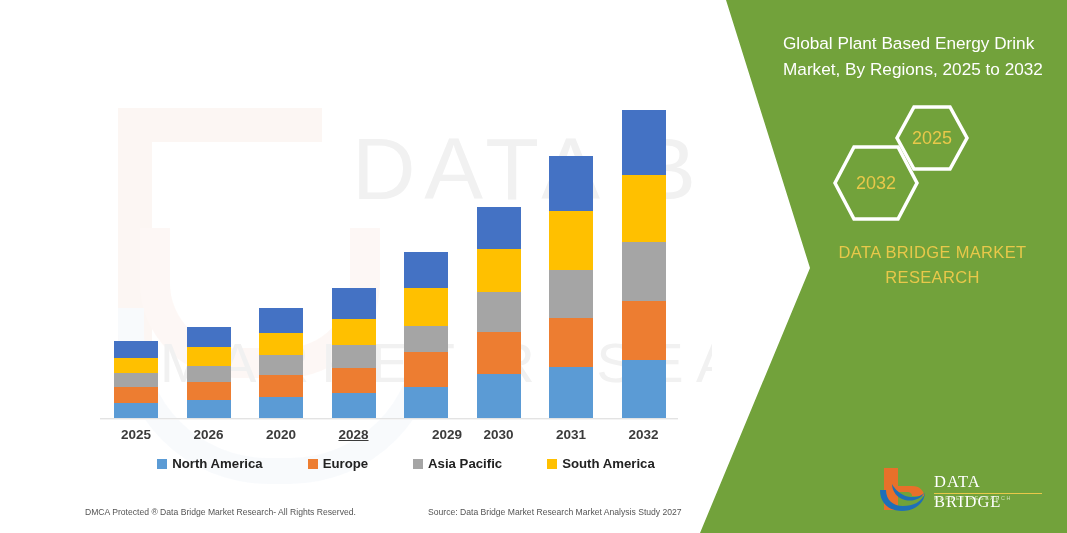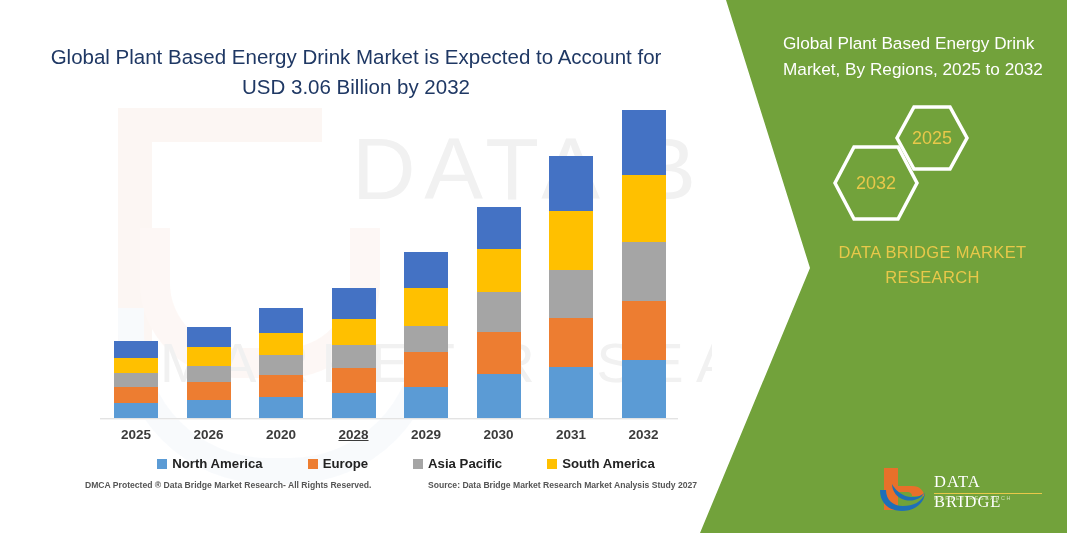--- a/index.html
+++ b/index.html
@@ -47,21 +47,21 @@
   .xlabels{position:absolute;left:100px;top:427px;width:580px;height:20px;}
   .xlab{position:absolute;width:72px;text-align:center;color:#3b3b3b;
         font-size:13.5px;font-weight:bold;}
 
   .legend{position:absolute;left:100px;top:456px;width:580px;
           display:flex;justify-content:center;align-items:center;gap:13px;}
   .leg-item{display:flex;align-items:center;gap:5px;margin-left:32px;}
   .leg-sw{width:10px;height:10px;display:inline-block;}
   .leg-tx{font-size:13.2px;color:#222;font-weight:bold;white-space:nowrap;}
 
-  .footer{position:absolute;left:0;top:480px;width:690px;height:18px;font-weight:bold;}
+  .footer{position:absolute;left:0;top:507px;width:690px;height:18px;}
   .foot-l{position:absolute;left:85px;top:0;font-size:8.6px;color:#555;white-space:nowrap;}
   .foot-r{position:absolute;left:428px;top:0;font-size:8.6px;color:#555;white-space:nowrap;}
 
   
   .green-pane{position:absolute;left:640px;top:0;width:427px;height:533px;
       background:#72a23b;
       clip-path:polygon(86px 0, 427px 0, 427px 533px, 60px 533px, 170px 268px);
   }
   .gp-title{position:absolute;left:783px;top:30px;width:270px;color:#ffffff;
       font-size:17.2px;line-height:26px;font-weight:400;}
@@ -91,21 +91,20 @@
 
     <div class="ghost-logo">
       <div class="ghost-b"></div>
       <div class="ghost-b2"></div>
       <div class="ghost-swoosh"></div>
     </div>
 
     <div class="wm wm1">DATA BRIDGE</div>
     <div class="wm wm2">MARKET RESEARCH</div>
 
-    <div class="chart-title">Global Plant Based Energy Drink Market is Expected to Account for USD 3.06 Billion by 2032</div>
 
     <div class="plot" id="plot">
         <div class="bar-group" style="left: 0px;">
           <div class="bar">
             <div class="seg" style="background: rgb(68, 114, 196); height: 16.5115px;"></div>
             <div class="seg" style="background: rgb(255, 192, 0); height: 15.3321px;"></div>
             <div class="seg" style="background: rgb(165, 165, 165); height: 14.1527px;"></div>
             <div class="seg" style="background: rgb(237, 125, 49); height: 15.3321px;"></div>
             <div class="seg" style="background: rgb(91, 155, 213); height: 16.5115px;"></div>
           </div>
@@ -175,21 +174,21 @@
         </div>
       </div>
     <div class="axis-line"></div>
     <div class="axis-line2"></div>
 
     <div class="xlabels" id="xlabels">
         <div class="xlab" style="left: 0px;">2025</div>
         <div class="xlab" style="left: 72.5px;">2026</div>
         <div class="xlab" style="left: 145px;">2020</div>
         <div class="xlab" style="left: 217.5px; text-decoration: underline;">2028</div>
-        <div class="xlab" style="left: 290px;">2029</div>
+        <div class="xlab" style="left: 290px; text-align: right;">2029</div>
         <div class="xlab" style="left: 362.5px;">2030</div>
         <div class="xlab" style="left: 435px;">2031</div>
         <div class="xlab" style="left: 507.5px;">2032</div>
       </div>
 
     <div class="legend" id="legend">
         <div class="leg-item">
           <span class="leg-sw" style="background: rgb(91, 155, 213);"></span>
           <span class="leg-tx">North America</span>
         </div>

